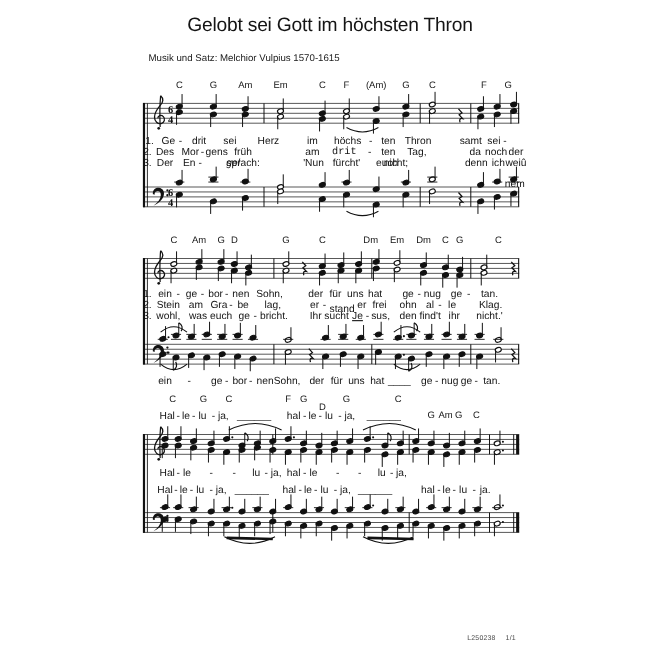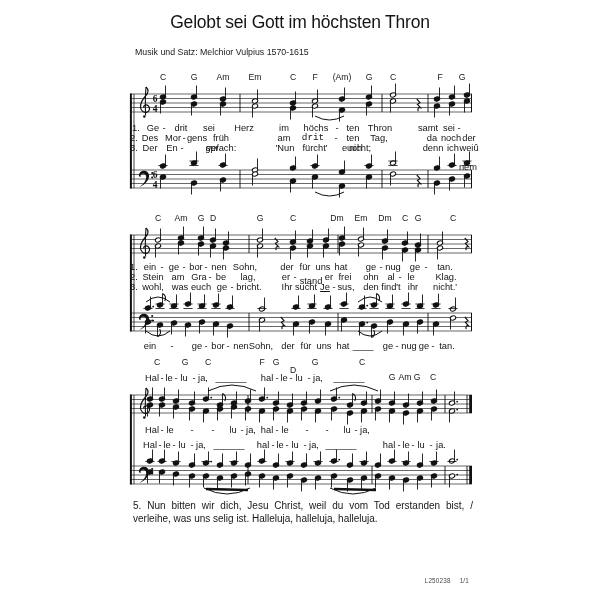--- a/index.html
+++ b/index.html
@@ -846,20 +846,19 @@
       <span class="ly" style="left: 389px; top: 440px;">hal</span>
       <span class="ly" style="left: 399px; top: 440px;">-</span>
       <span class="ly" style="left: 406px; top: 440px;">le</span>
       <span class="ly" style="left: 413px; top: 440px;">-</span>
       <span class="ly" style="left: 421px; top: 440px;">lu</span>
       <span class="ly" style="left: 431px; top: 440px;">-</span>
       <span class="ly" style="left: 441px; top: 440px;">ja.</span>
     </div>
 
   <div class="verses">
-    <p>5. Nun bitten wir dich, Jesu Christ, weil du vom Tod erstanden bist, / verleihe, was uns selig ist. Halleluja, halleluja, halleluja.</p>
   </div>
 
   <div class="footer">
     <span>L250238</span>
     <span>1/1</span>
   </div>
 </div>
 
 </body></html>

